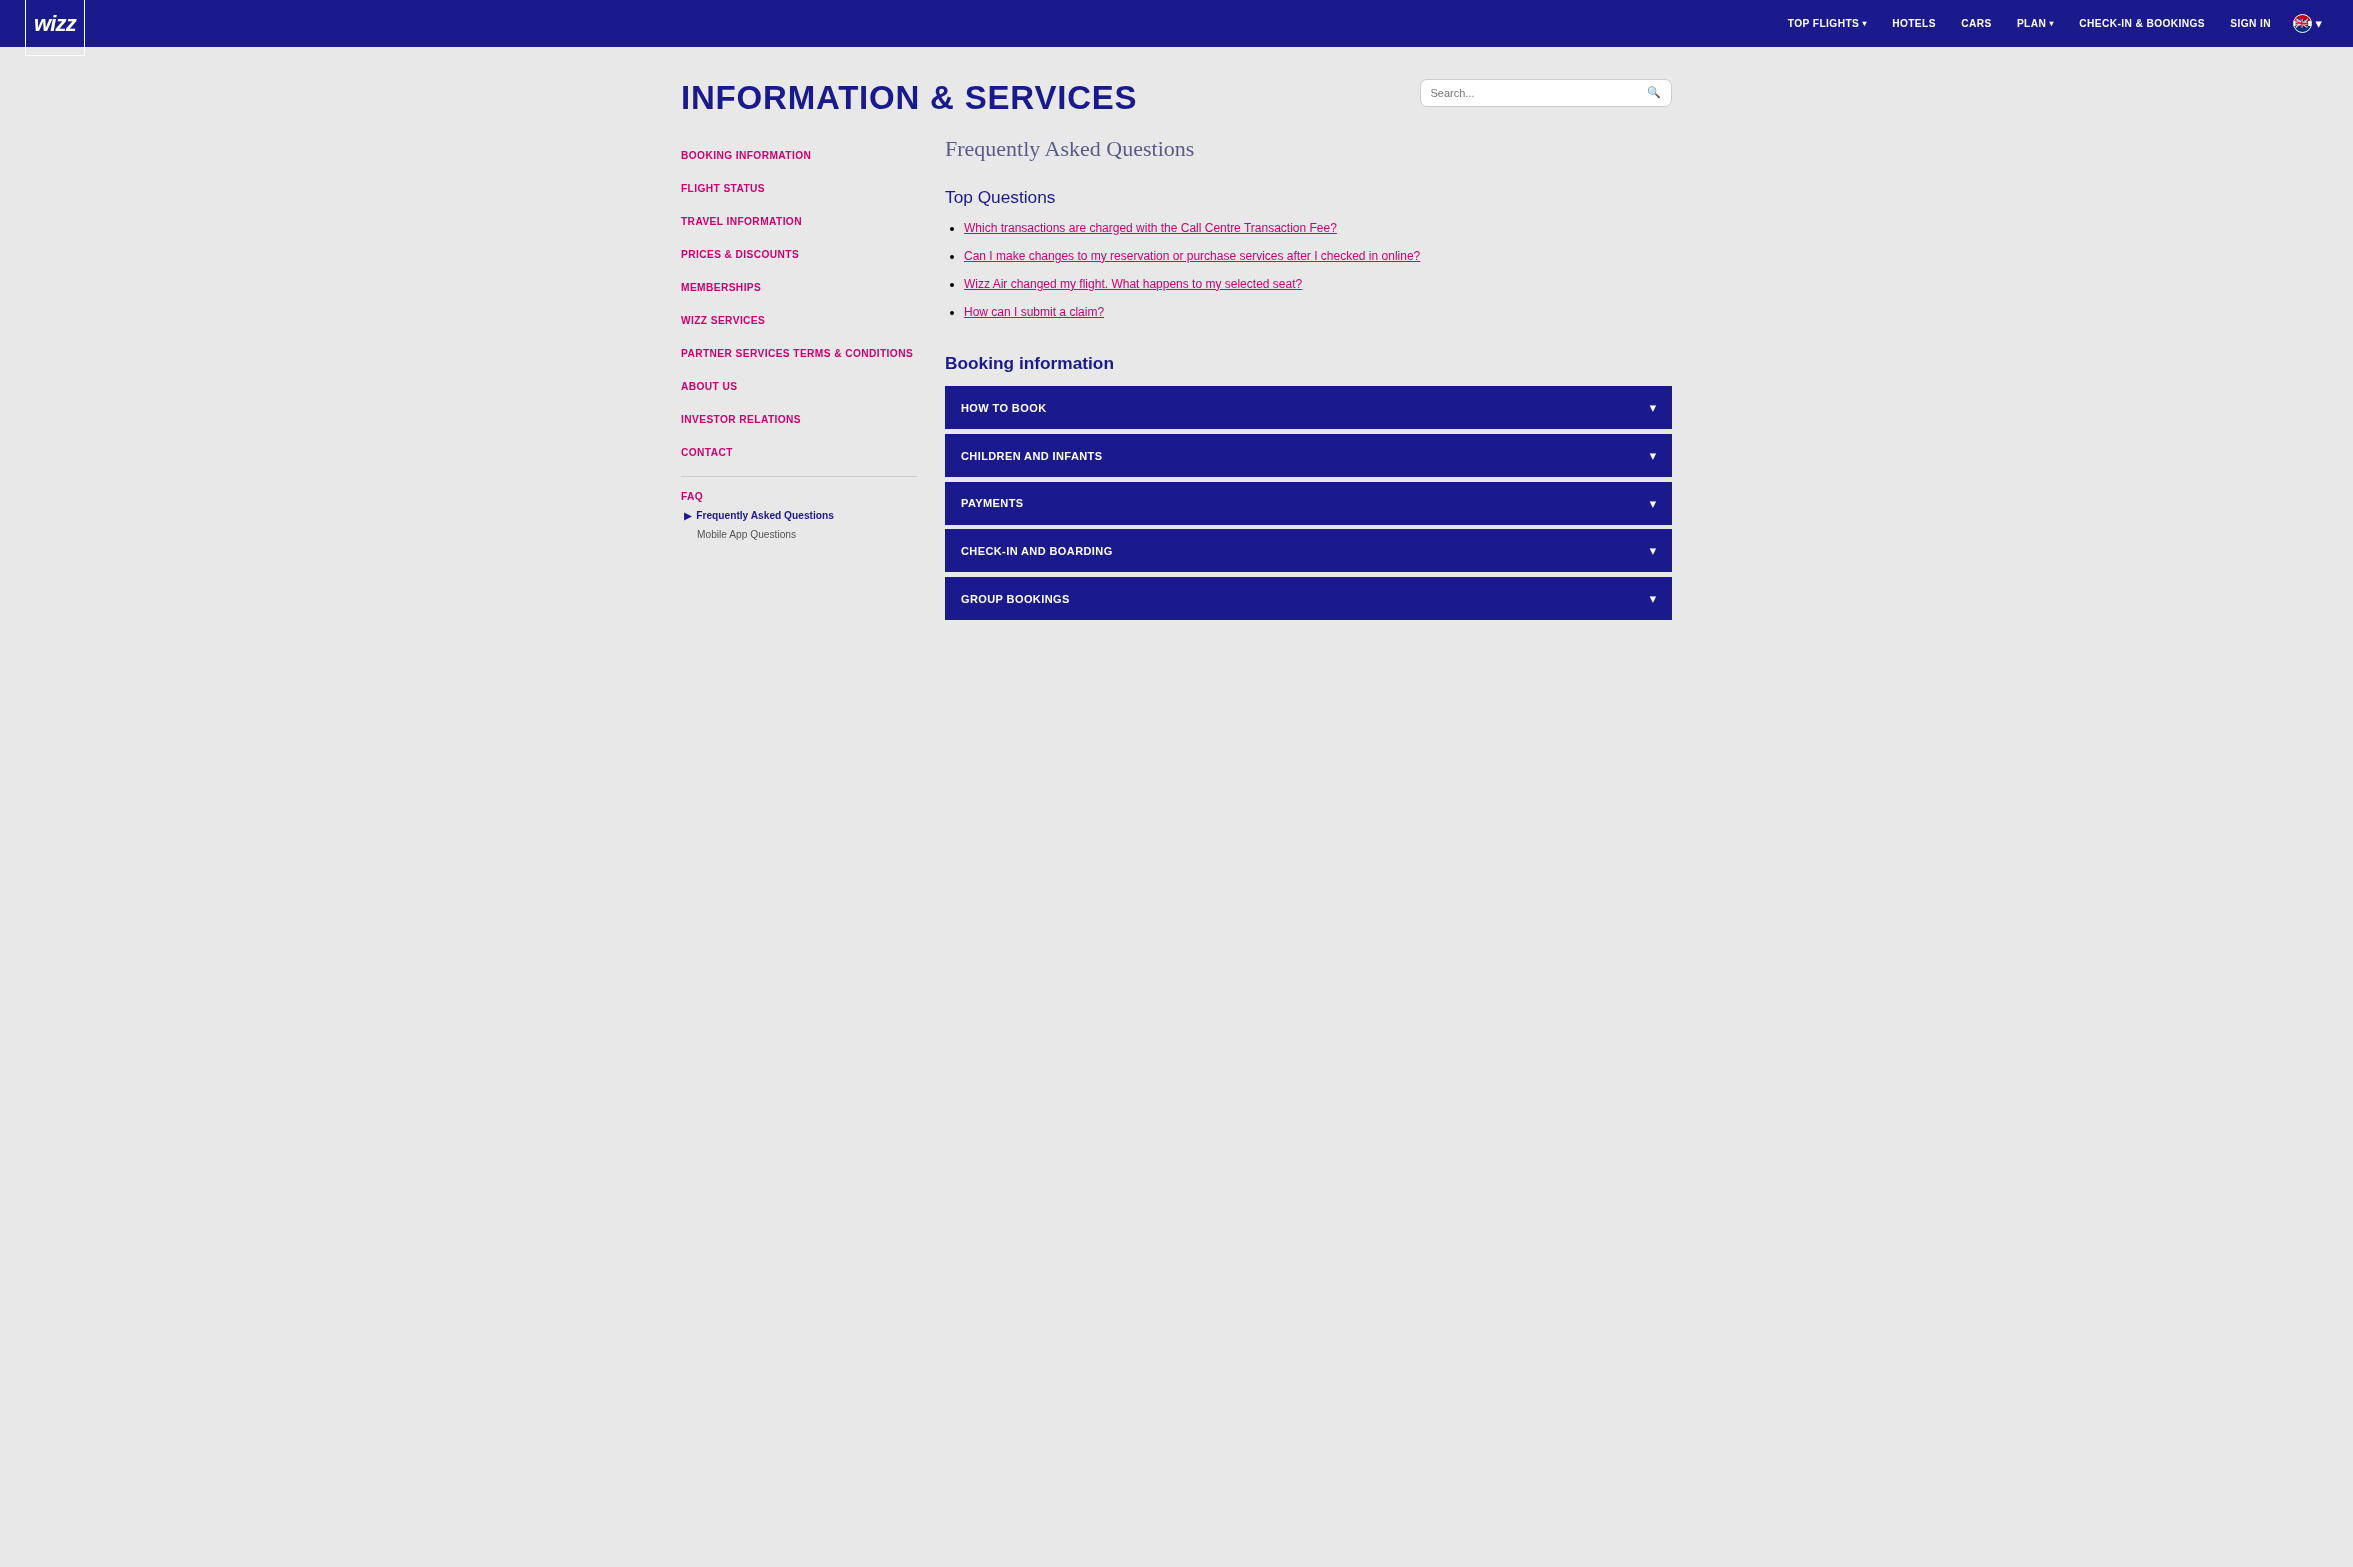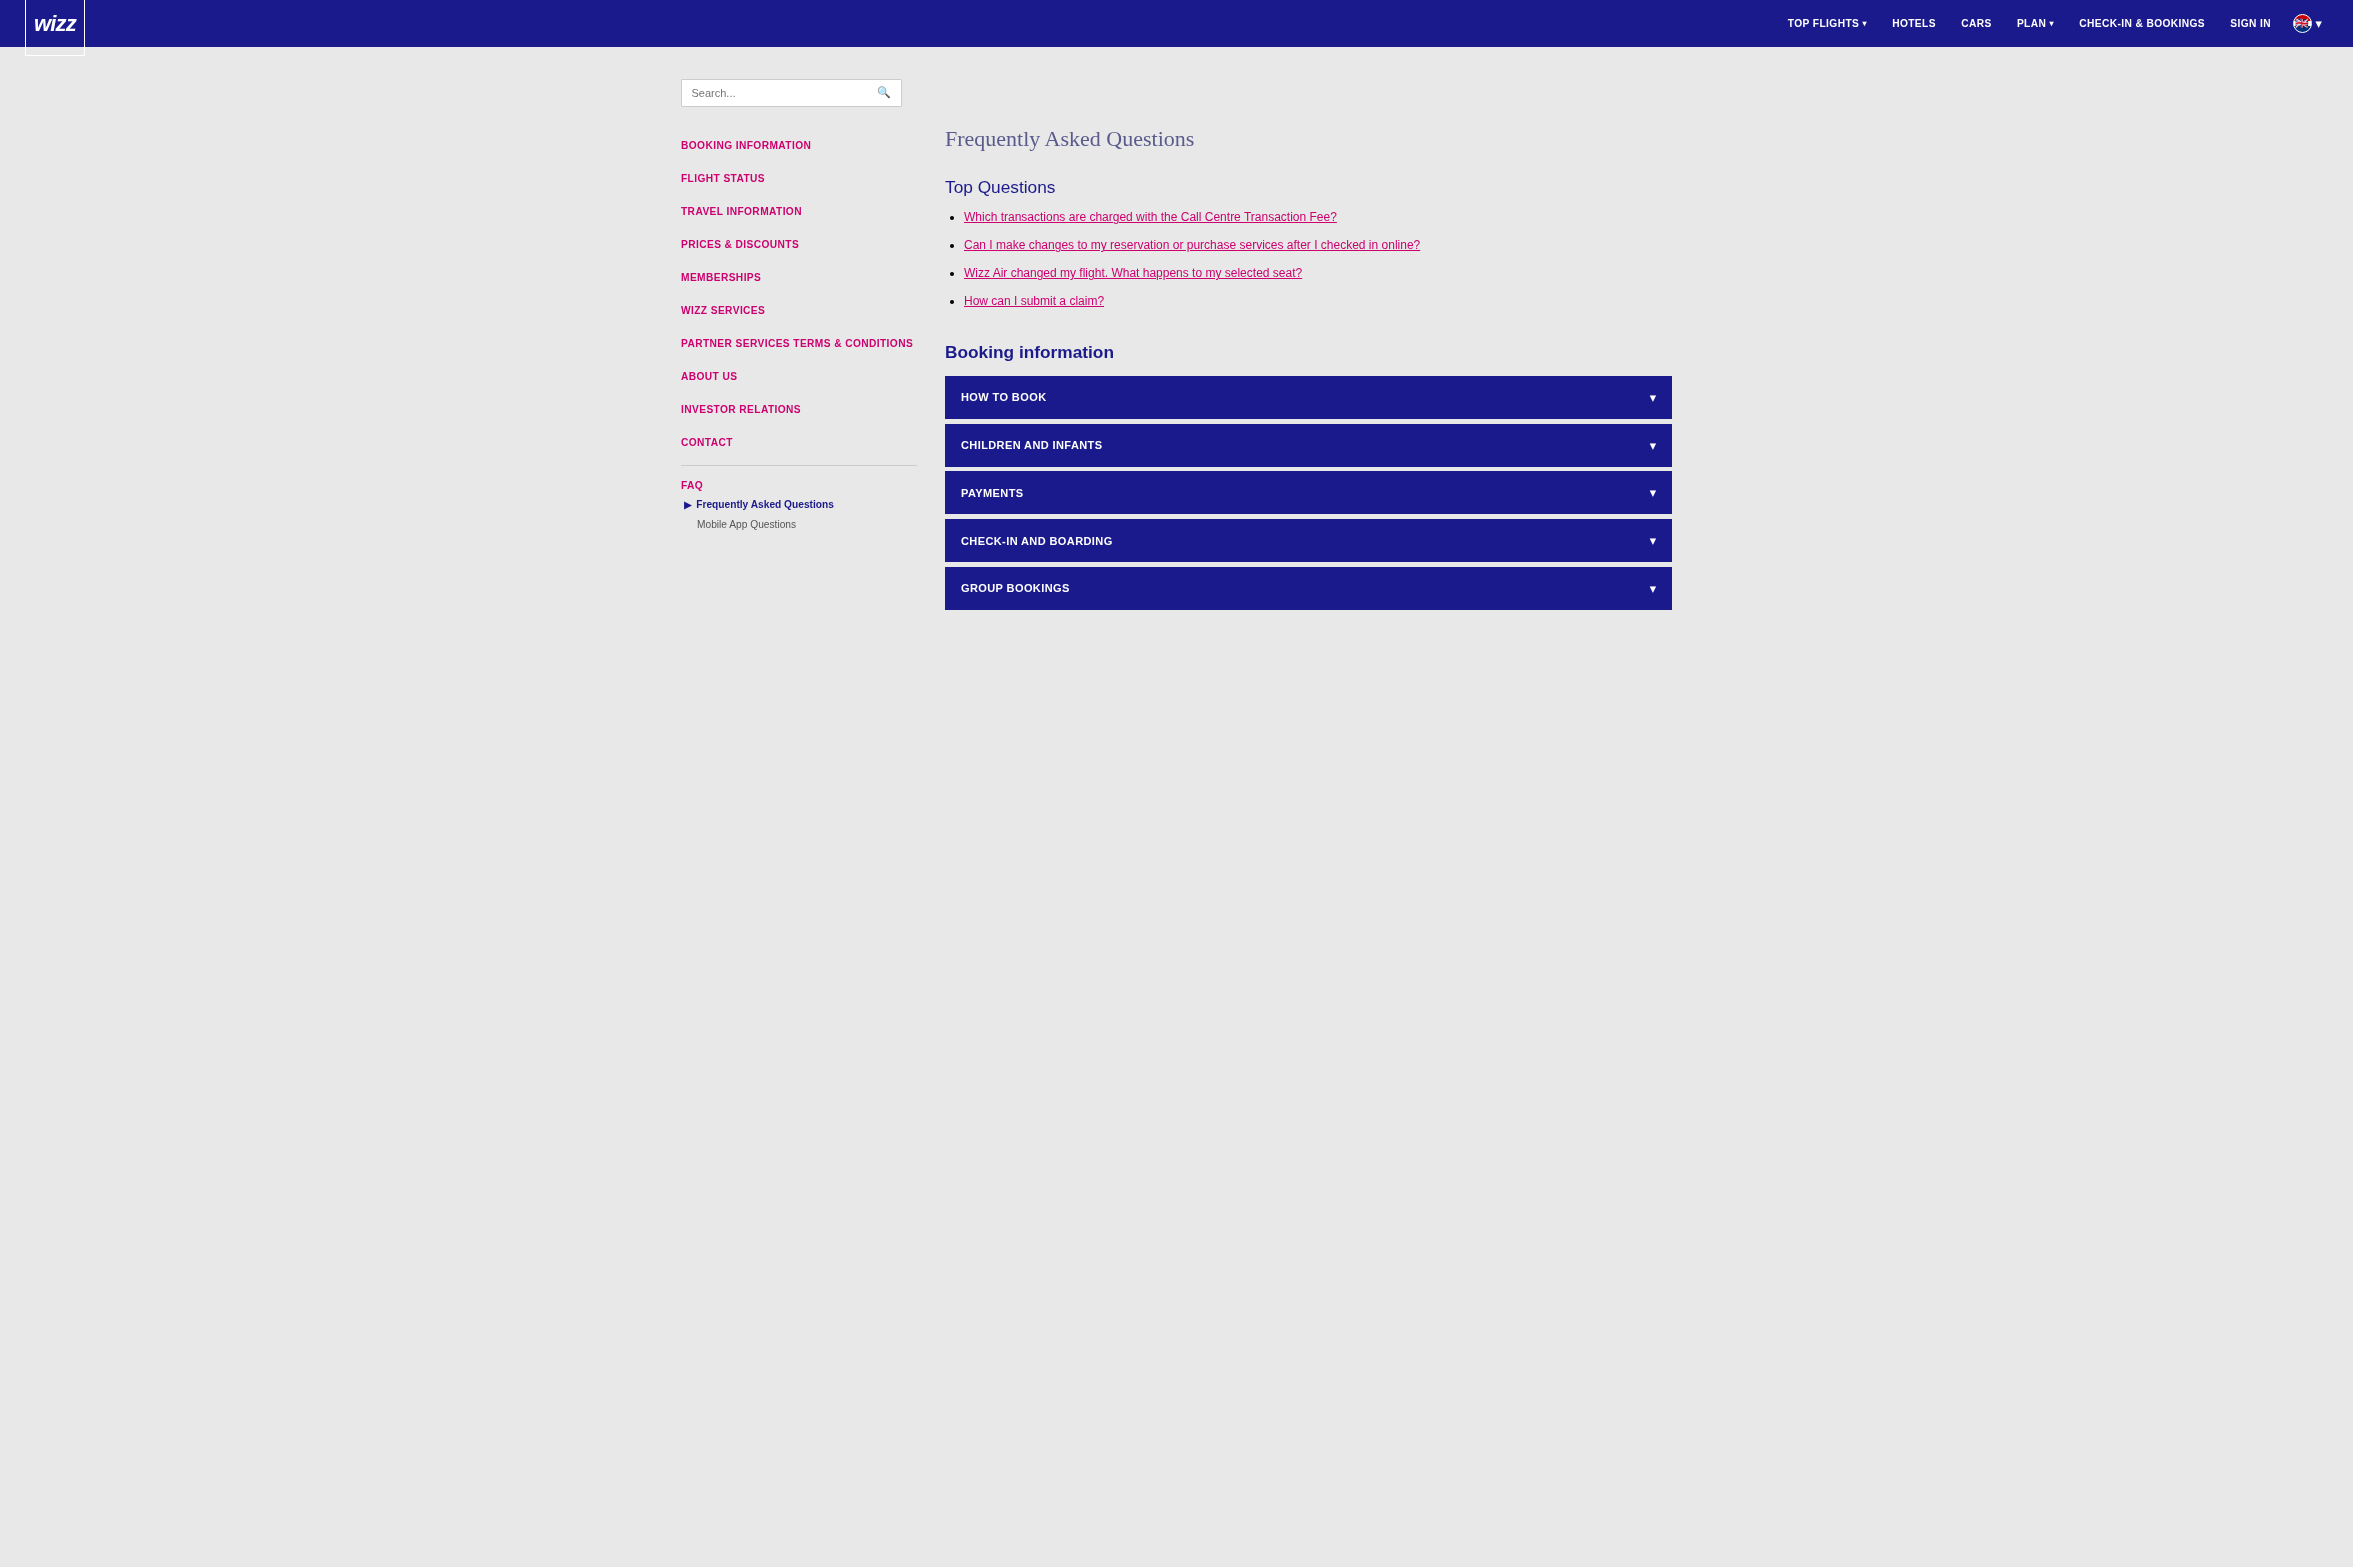--- a/index.html
+++ b/index.html
@@ -82,23 +82,23 @@
       font-size: 33px;
       font-weight: 900;
       color: #1a1a8c;
       letter-spacing: 0.8px;
     }
     .search-box {
       display: flex;
       align-items: center;
       background: #fff;
       border: 0.8px solid #ccc;
-      border-radius: 1px;
+      border-radius: 7px;
       padding: 6.3px 9.5px;
-      width: 221px;
+      width: 252px;
       gap: 31px;
     }
     .search-box input {
       border: none;
       outline: none;
       font-size: 11px;
       color: #999;
       width: 100%;
       background: transparent;
     }
@@ -272,20 +272,21 @@
     <div class="lang-btn">
       <div class="flag-circle">🇬🇧</div>
       <span>▾</span>
     </div>
   </div>
 </nav>
 
 <div class="page-wrapper">
 
   <div class="page-header">
+    <h1 class="page-title">INFORMATION &amp; SERVICES</h1>
     <div class="search-box">
       <input type="text" placeholder="Search..." style="">
       <span class="search-icon">🔍</span>
     </div>
   </div>
 
   <div class="content-layout">
 
     <aside class="sidebar">
       <a class="sidebar-item">BOOKING INFORMATION</a>

